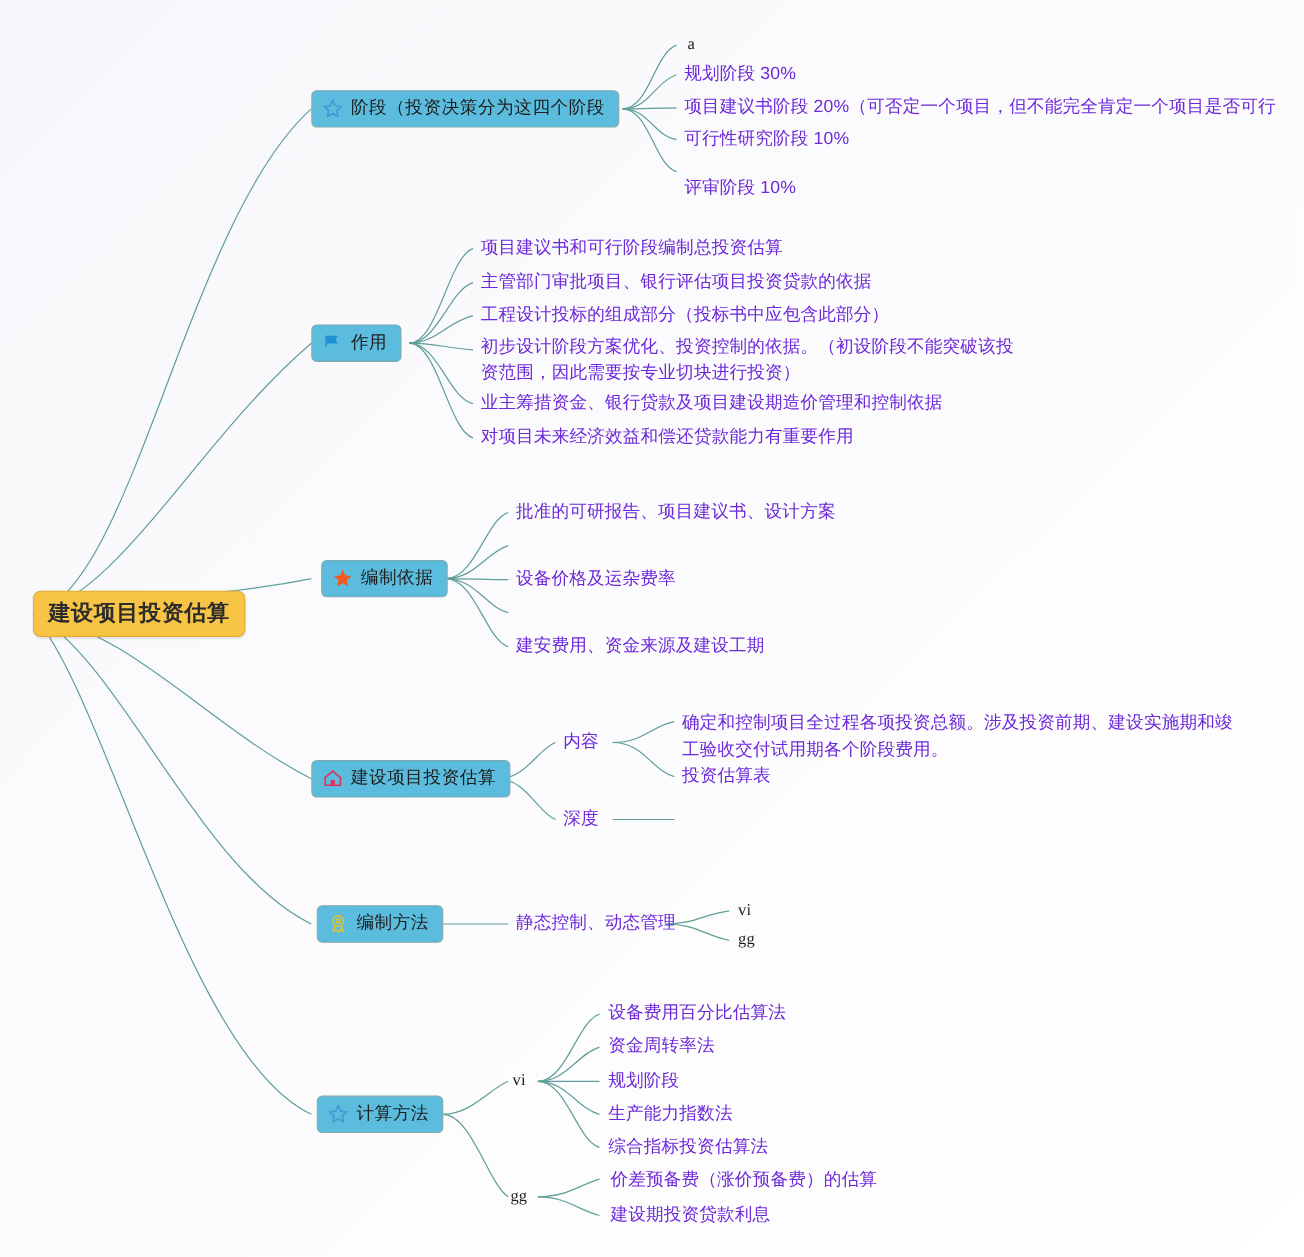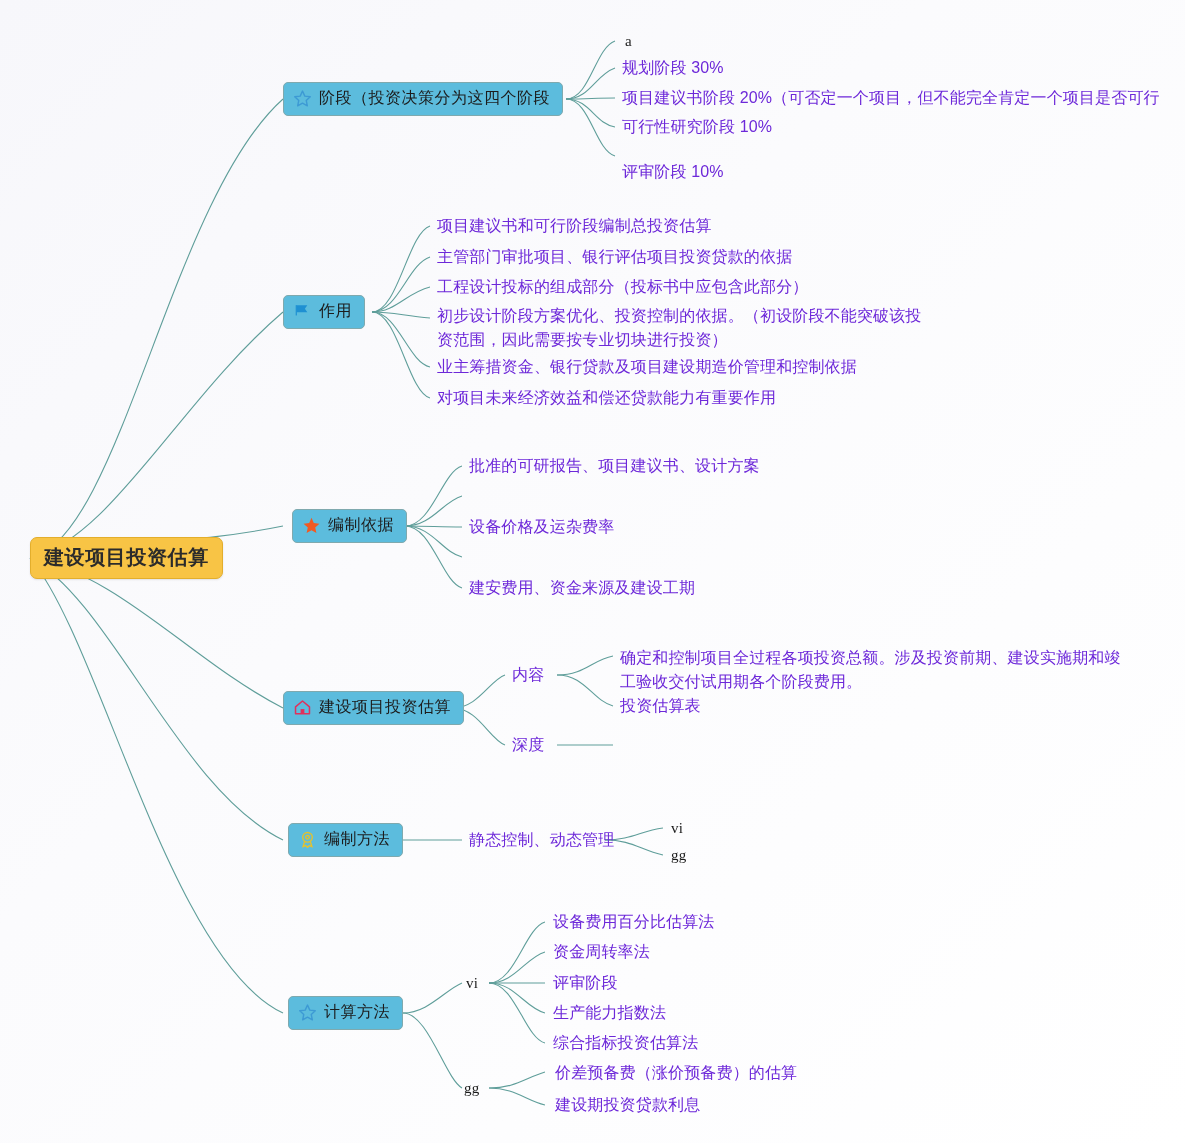--- a/index.html
+++ b/index.html
@@ -290,21 +290,21 @@
     <span>gg</span>
   </div>
 
   <div class="node text-node nowrap" style="left:553px; top:922px; transform:translateY(-50%);">
     <span>设备费用百分比估算法</span>
   </div>
   <div class="node text-node nowrap" style="left:553px; top:952px; transform:translateY(-50%);">
     <span>资金周转率法</span>
   </div>
   <div class="node text-node nowrap" style="left:553px; top:983px; transform:translateY(-50%);">
-    <span>评审阶段</span>
+    <span>规划阶段</span>
   </div>
   <div class="node text-node nowrap" style="left:553px; top:1013px; transform:translateY(-50%);">
     <span>生产能力指数法</span>
   </div>
   <div class="node text-node nowrap" style="left:553px; top:1043px; transform:translateY(-50%);">
     <span>综合指标投资估算法</span>
   </div>
   <div class="node text-node nowrap" style="left:555px; top:1073px; transform:translateY(-50%);">
     <span>价差预备费（涨价预备费）的估算</span>
   </div>

